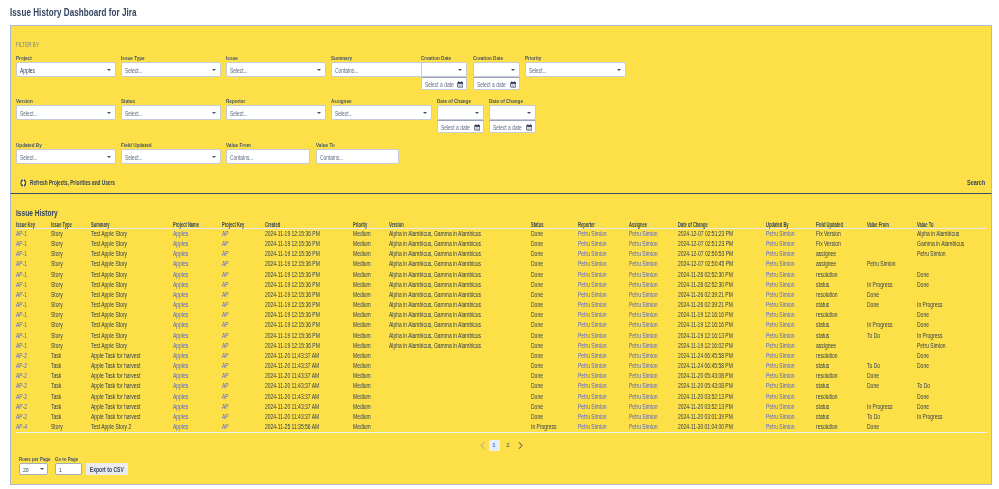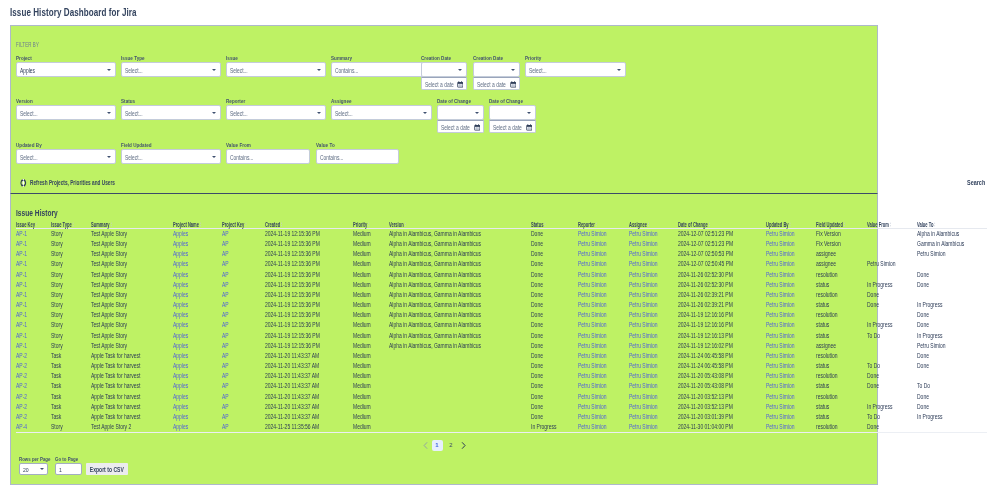--- a/index.html
+++ b/index.html
@@ -3,21 +3,21 @@
 <meta charset="utf-8">
 <title>Issue History Dashboard for Jira</title>
 <style>
   html,body{margin:0;padding:0;}
   body{width:999px;height:489px;background:#ffffff;
        font-family:"Liberation Sans",sans-serif;color:#253858;
        -webkit-font-smoothing:antialiased;overflow:hidden;}
   #page-title{position:absolute;left:10px;top:4px;font-size:11.5px;font-weight:bold;
               color:#33435e;letter-spacing:0.1px;line-height:16px;
               transform:scaleX(0.70);transform-origin:left top;white-space:nowrap;}
-  .panel{position:absolute;left:10px;width:868px;box-sizing:border-box;background:#bef264;padding-left:24px;}
+  .panel{position:absolute;left:10px;width:982px;box-sizing:border-box;background:#fde047;padding-left:24px;}
   #filter-panel{top:25px;height:169px;border:1px solid #aeb9ca;border-bottom:1px solid #3c4b69;}
   #table-panel{top:194px;height:291px;border:1px solid #aeb9ca;border-top:none;}
 
   .filter-heading{position:absolute;left:5px;top:15px;font-size:7px;font-weight:400;
                   color:#6b7a90;letter-spacing:0.2px;
                   transform:scaleX(0.625);transform-origin:left top;white-space:nowrap;}
   .fld{position:absolute;}
   .fld-label{position:absolute;left:0;top:0;font-size:6px;font-weight:bold;color:#42526e;
              letter-spacing:0.05px;white-space:nowrap;line-height:7px;
              transform:scaleX(0.76);transform-origin:left top;}

